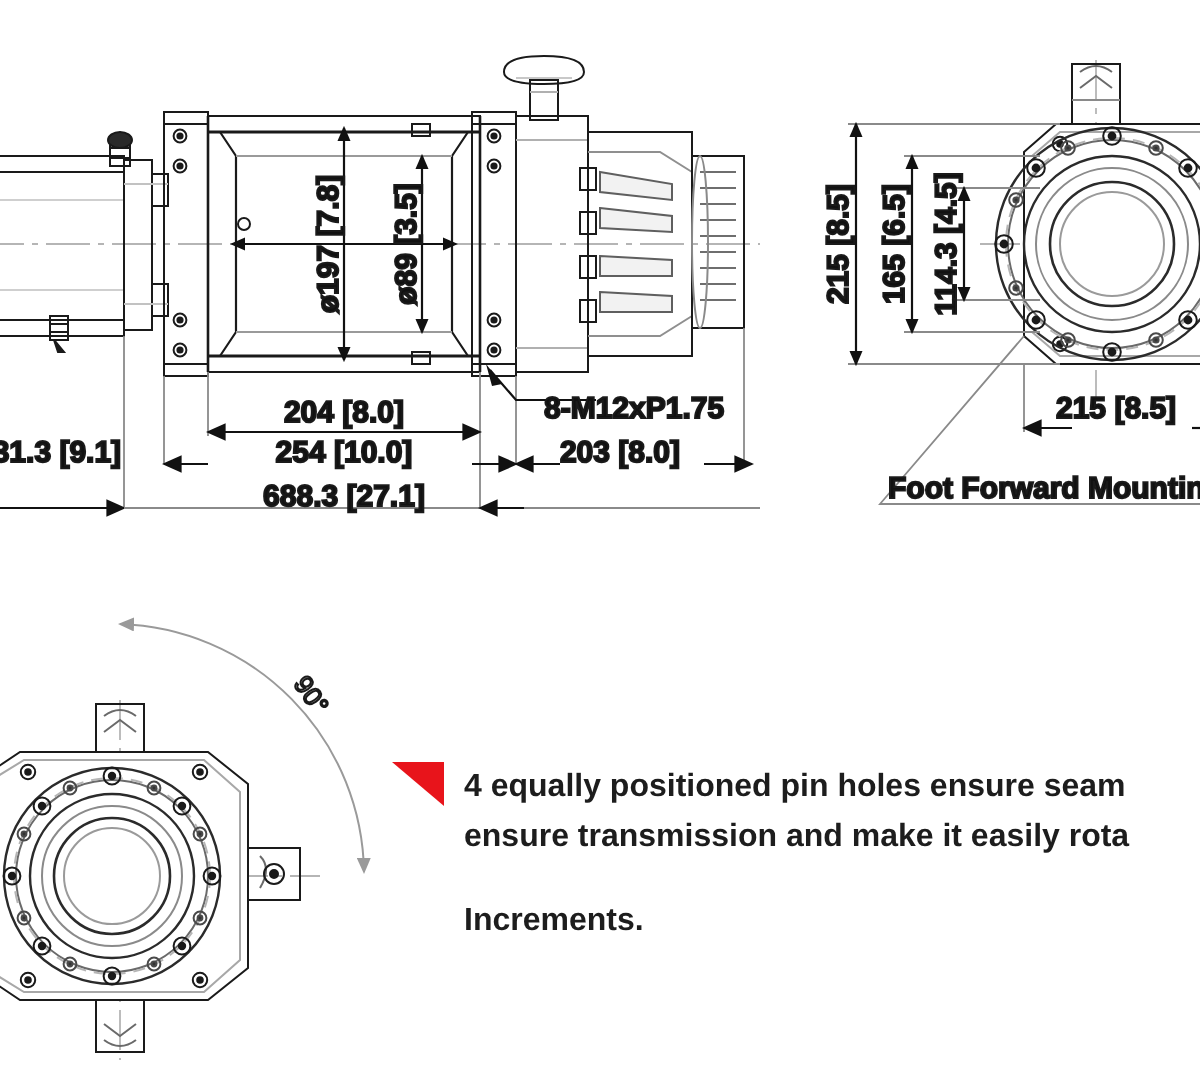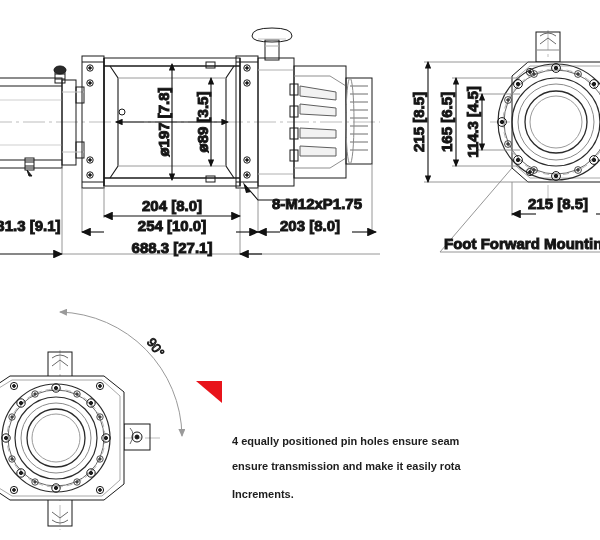--- a/index.html
+++ b/index.html
@@ -14,25 +14,24 @@
     font-family:"Liberation Sans", sans-serif;
     font-weight:bold;
     font-size:15px;
     fill:#111111;
     letter-spacing:0px;
   }
   .notetxt{
     position:absolute;
     font-family:"Liberation Sans", sans-serif;
     font-weight:bold;
-    font-size:11px;
+    font-size:16px;
     line-height:25px;
     color:#1d1d1d;
     white-space:pre;
-    margin-top:48px;
   }
   .callout{
     font-family:"Liberation Sans", sans-serif;
     font-weight:bold;
     font-size:15px;
     fill:#111;
   }
   .arcdeg{
     font-family:"Liberation Sans", sans-serif;
     font-size:13px;
@@ -449,13 +448,13 @@
 </div>
 
 <div style="position:absolute;left:196px;top:381px;width:28px;height:24px;">
   <svg width="28" height="24" viewBox="0 0 28 24">
     <path d="M0,0 L26,22 L26,0 z" fill="#e8141b"></path>
   </svg>
 </div>
 
 <div class="notetxt" style="left:232px;top:381px;">4 equally positioned pin holes ensure seam</div>
 <div class="notetxt" style="left:232px;top:406px;">ensure transmission and make it easily rota</div>
-<div class="notetxt" style="left:232px;top:434px;">Increments.</div>
+<div class="notetxt" style="left:232px;top:448px;">Increments.</div>
 
 </body></html>

